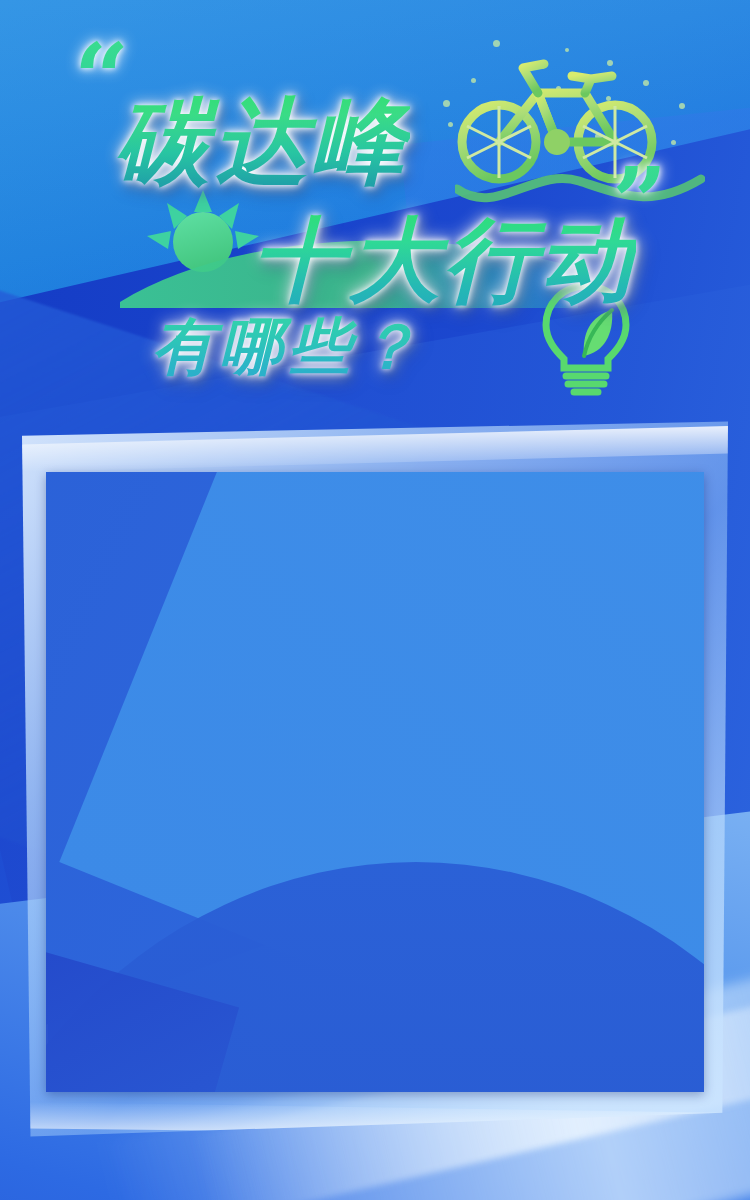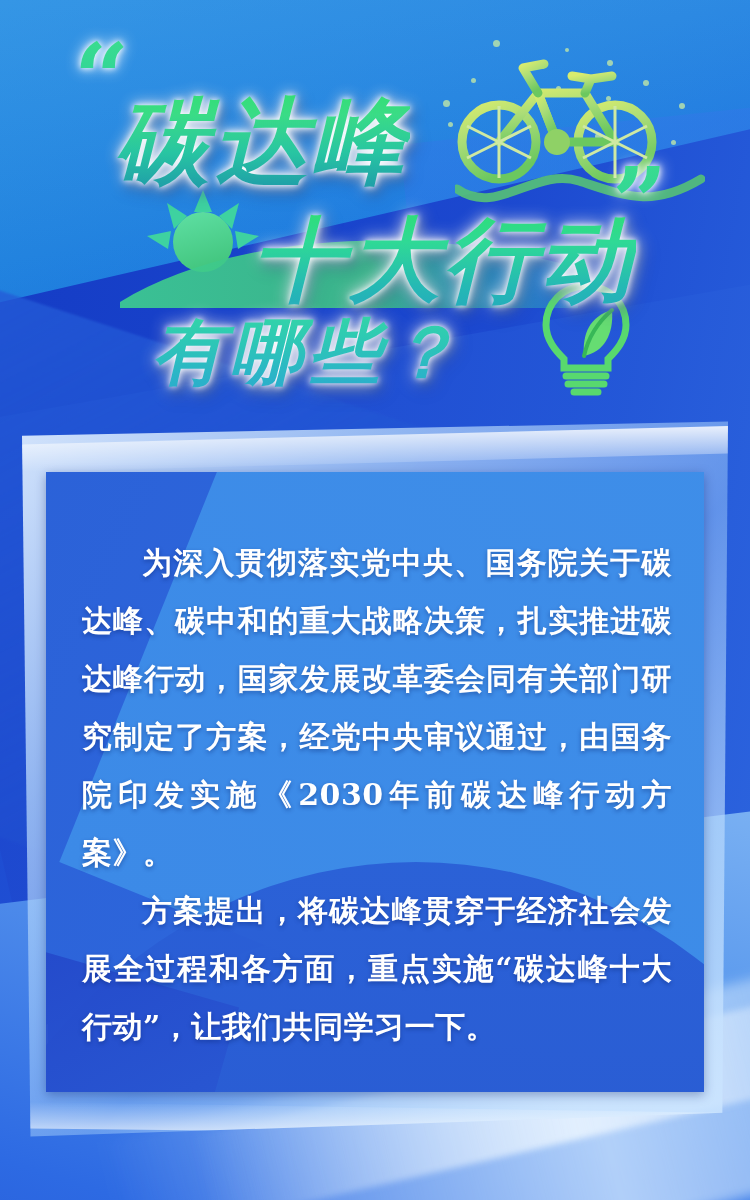--- a/index.html
+++ b/index.html
@@ -67,21 +67,21 @@
   .hill{position:absolute;left:120px;top:228px;width:460px;height:80px;}
 
   
   .title-line{
     position:absolute;white-space:nowrap;
     font-family:"DejaVu Serif","Liberation Serif",serif;
     font-weight:700;font-style:italic;margin-top:33px;
   }
   .tl1{left:116px;top:46px;font-size:94px;letter-spacing:4px;}
   .tl2{left:252px;top:166px;font-size:92px;letter-spacing:4px;}
-  .tl3{left:152px;top:272px;font-size:72px;letter-spacing:6px;font-family:Liberation Serif, serif;}
+  .tl3{left:152px;top:272px;font-size:62px;letter-spacing:6px;font-family:Liberation Serif, serif;}
 
   .gtext{
     background:linear-gradient(180deg,#2fe06a 0%,#3adc86 28%,#28c5a2 58%,#1f9fa8 85%,#1d8fa6 100%);
     -webkit-background-clip:text;background-clip:text;color:transparent;
     -webkit-text-fill-color:transparent;
     filter:drop-shadow(0 0 3px #ffffff) drop-shadow(0 0 7px rgba(255,255,255,.95)) drop-shadow(3px 6px 5px rgba(8,30,90,.45));
   }
   .gtext2{
     background:linear-gradient(180deg,#2ee06b 0%,#2fd996 35%,#25b9b4 70%,#23a6c0 100%);
     -webkit-background-clip:text;background-clip:text;color:transparent;
@@ -275,20 +275,16 @@
       <div class="card-bevel-hi"></div>
       <div class="card-bevel-lo"></div>
     </div>
 
     <div class="card-inner">
       <div class="ci-dark"></div>
       <div class="ci-light"></div>
       <div class="ci-swoop"></div>
       <div class="ci-corner"></div>
 
-      <div class="body-text">
-        <p>为深入贯彻落实党中央、国务院关于碳达峰、碳中和的重大战略决策，扎实推进碳达峰行动，国家发展改革委会同有关部门研究制定了方案，经党中央审议通过，由国务院印发实施《2030年前碳达峰行动方案》。</p>
-        <p>方案提出，将碳达峰贯穿于经济社会发展全过程和各方面，重点实施“碳达峰十大行动”，让我们共同学习一下。</p>
-      </div>
     </div>
   </div>
 
 </div>
 
 </body></html>

